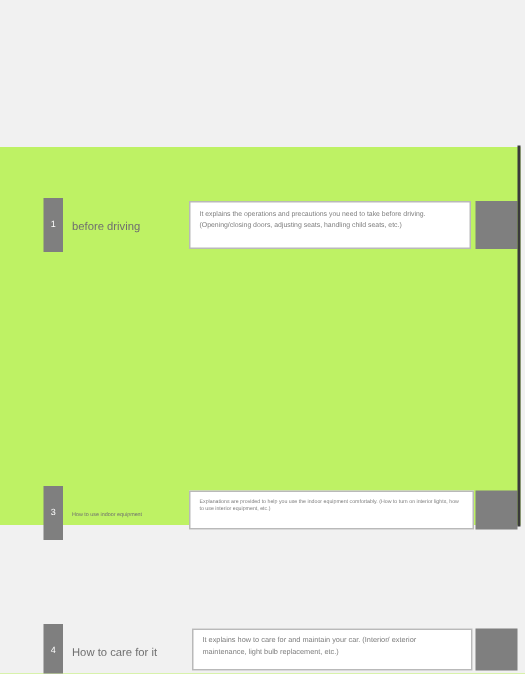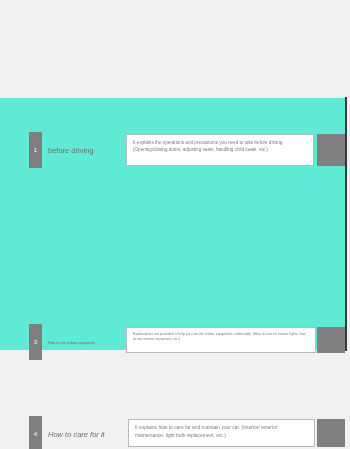--- a/index.html
+++ b/index.html
@@ -17,21 +17,21 @@
     position: relative;
     width: 350px;
     height: 449px;
   }
   .slide {
     position: absolute;
     left: 0;
     top: 98px;
     width: 347px;
     height: 252px;
-    background: #5eead4;
+    background: #bef264;
     box-sizing: border-box;
   }
   .slide-edge {
     position: absolute;
     left: 345px;
     top: 97px;
     width: 2px;
     height: 254px;
     background: #3a3a3a;
   }
@@ -89,21 +89,21 @@
   .r5 { top: 206px; height: 42px; }
 
   .r1 .num-block { top: 18px; height: 36px; }
   .r2 .num-block { top: 66px; height: 36px; }
   .r3 .num-block { top: 114px; height: 36px; }
   .r4 .num-block { top: 160px; height: 36px; }
 
   .r1 .row-label { top: 33px; font-size: 7.5px; }
   .r2 .row-label { top: 81px; font-size: 7.5px; }
   .r3 .row-label { top: 131px; font-size: 3.6px; }
-  .r4 .row-label { top: 175px; font-size: 7.5px; font-style: italic; }
+  .r4 .row-label { top: 175px; font-size: 7.5px; }
 
   .r1 .desc-box { left: 126px; top: 20px; width: 188px; height: 32px; font-size: 4.6px; }
   .r2 .desc-box { left: 128px; top: 70px; width: 187px; height: 28px; font-size: 4.9px; }
   .r3 .desc-box { left: 126px; top: 117px; width: 190px; height: 26px; font-size: 3.5px; }
   .r4 .desc-box { left: 128px; top: 163px; width: 187px; height: 28px; font-size: 4.9px; }
 
   .r1 .end-block { left: 317px; top: 20px; width: 28px; height: 32px; }
   .r2 .end-block { left: 317px; top: 70px; width: 28px; height: 28px; }
   .r3 .end-block { left: 317px; top: 117px; width: 28px; height: 26px; }
   .r4 .end-block { left: 317px; top: 163px; width: 28px; height: 28px; }

